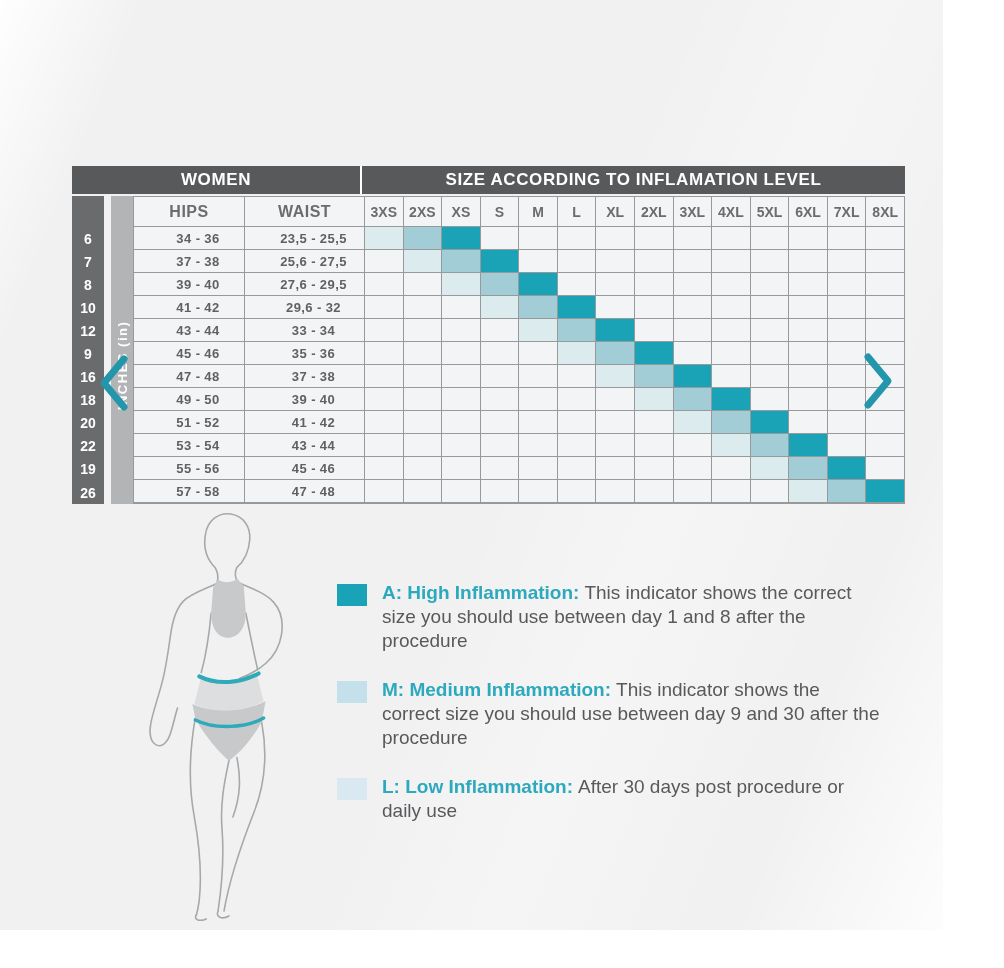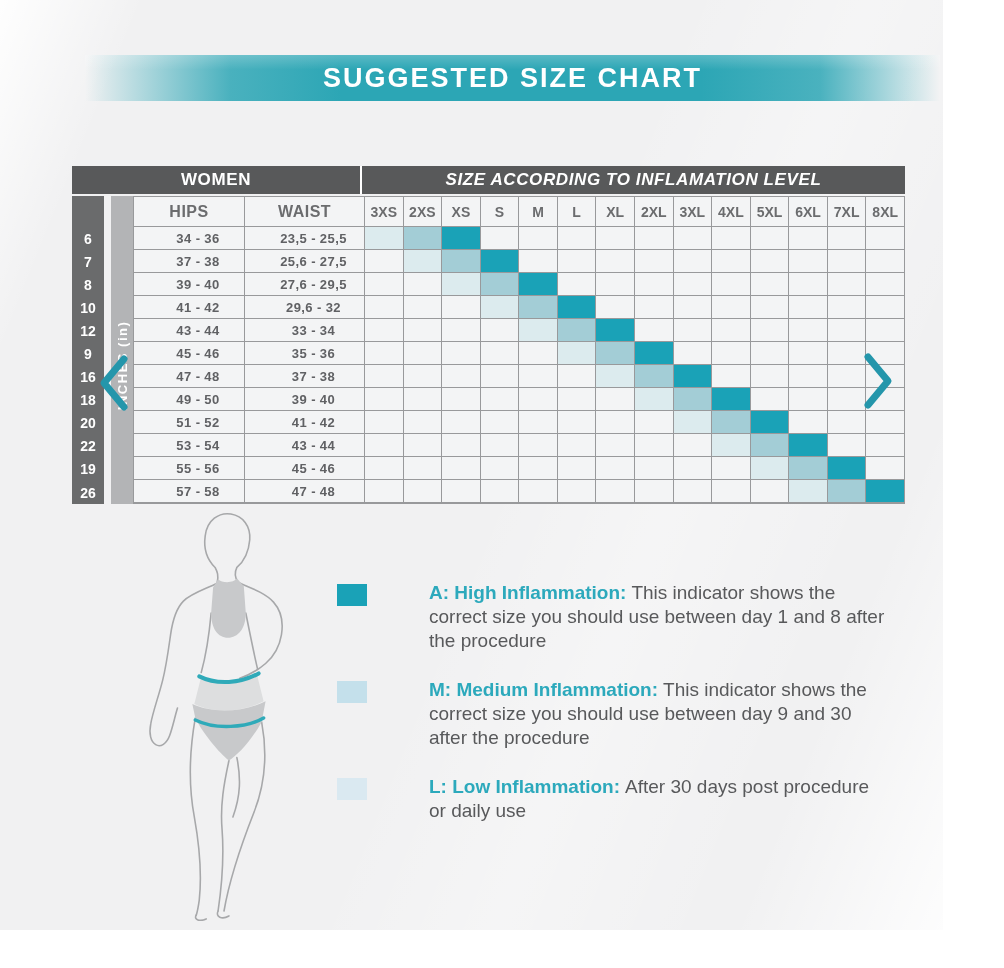--- a/index.html
+++ b/index.html
@@ -21,21 +21,21 @@
       linear-gradient(to bottom, rgba(255,255,255,.22) 0%, rgba(255,255,255,0) 32%),
       linear-gradient(to right, rgba(44,166,181,0) 0%, rgba(44,166,181,.85) 17%, #2ca6b5 30%, #2ca6b5 72%, rgba(44,166,181,.85) 86%, rgba(44,166,181,0) 100%);
   }
 
   
   .size-table { position: absolute; left: 72px; top: 138px; width: 833px; }
   .group-row { display: flex; height: 28px; background: #58595a; margin-bottom: 2px; margin-top: 28px; }
   .group-cell { display: flex; align-items: center; justify-content: center;
     color: #fff; font-size: 17px; font-weight: bold; letter-spacing: .6px; }
   .group-women { width: 290px; border-right: 2px solid #fff; }
-  .group-sizes { flex: 1; font-style: italic; }
+  .group-sizes { flex: 1; }
 
   .body-row { display: flex; align-items: stretch; }
   .nums-col { width: 32px; background: #6a6b6c; display: flex; flex-direction: column; }
   .nums-spacer { height: 31px; }
   .num-cell { height: 23.1px; display: flex; align-items: center; justify-content: center;
     color: #fff; font-size: 14px; font-weight: bold; }
   .col-gap { width: 7px; }
   .inches-col { width: 22px; background: #b3b4b6; position: relative; }
   .inches-label { position: absolute; left: 0; right: 0; top: 31px; bottom: 0;
     display: flex; align-items: center; justify-content: center;
@@ -54,35 +54,32 @@
   .chevron { position: absolute; z-index: 5; background: none; border: none; padding: 0; cursor: pointer; }
   .chevron-left  { left: 94px;  top: 352px; }
   .chevron-right { left: 858px; top: 350px; }
 
   
   .figure { position: absolute; left: 126px; top: 506px; }
 
   
   .legend { position: absolute; left: 337px; top: 581px; width: 548px;
     display: flex; flex-direction: column; gap: 25px; }
-  .legend-item { display: flex; align-items: flex-start; gap: 47px; }
+  .legend-item { display: flex; align-items: flex-start; }
   .legend-swatch { width: 30px; height: 22px; margin: 3px 15px 0 0; flex: 0 0 30px; }
   .legend-text { width: 500px; font-size: 19px; line-height: 24px; color: #58595b; }
   .lg-label { color: #2ca9bc; font-weight: bold; margin-right: 5px; }
 </style>
 </head>
 <body>
 
 <div class="page">
   <div class="photo">
     <div class="sheen"></div>
 
-    <div class="banner">
-      <span>SUGGESTED SIZE CHART</span>
-    </div>
 
     <div class="size-table">
       <div class="group-row">
         <div class="group-cell group-women">WOMEN</div>
         <div class="group-cell group-sizes">SIZE ACCORDING TO INFLAMATION LEVEL</div>
       </div>
 
       <div class="body-row">
         <div class="nums-col">
           <div class="nums-spacer"></div>

